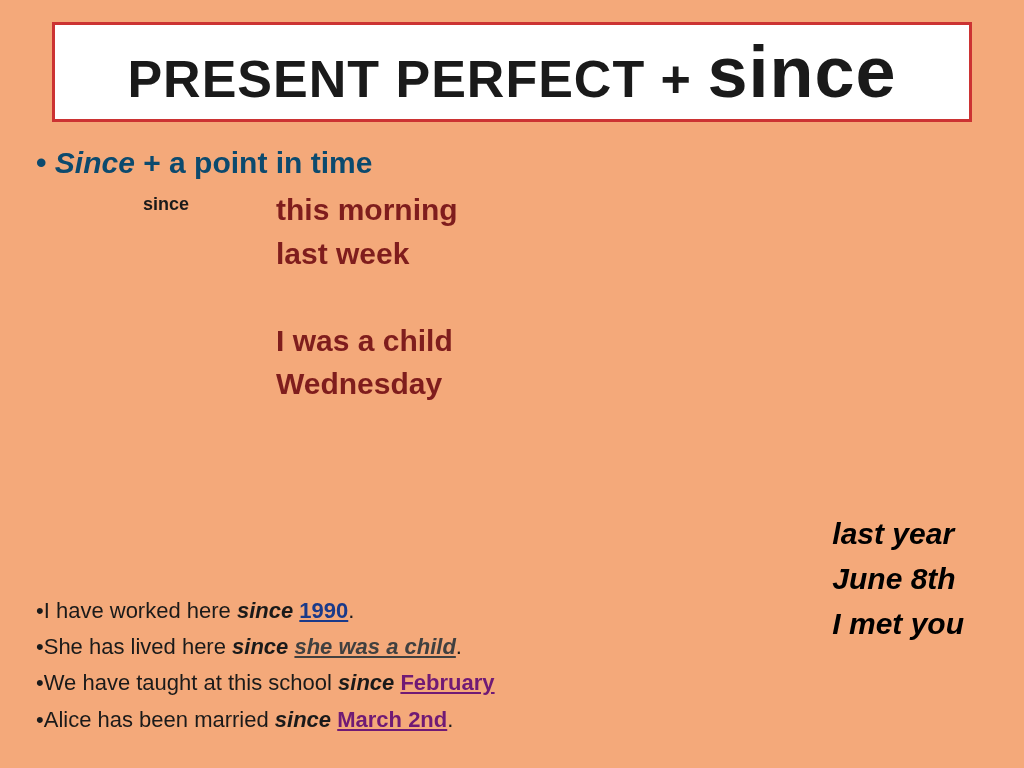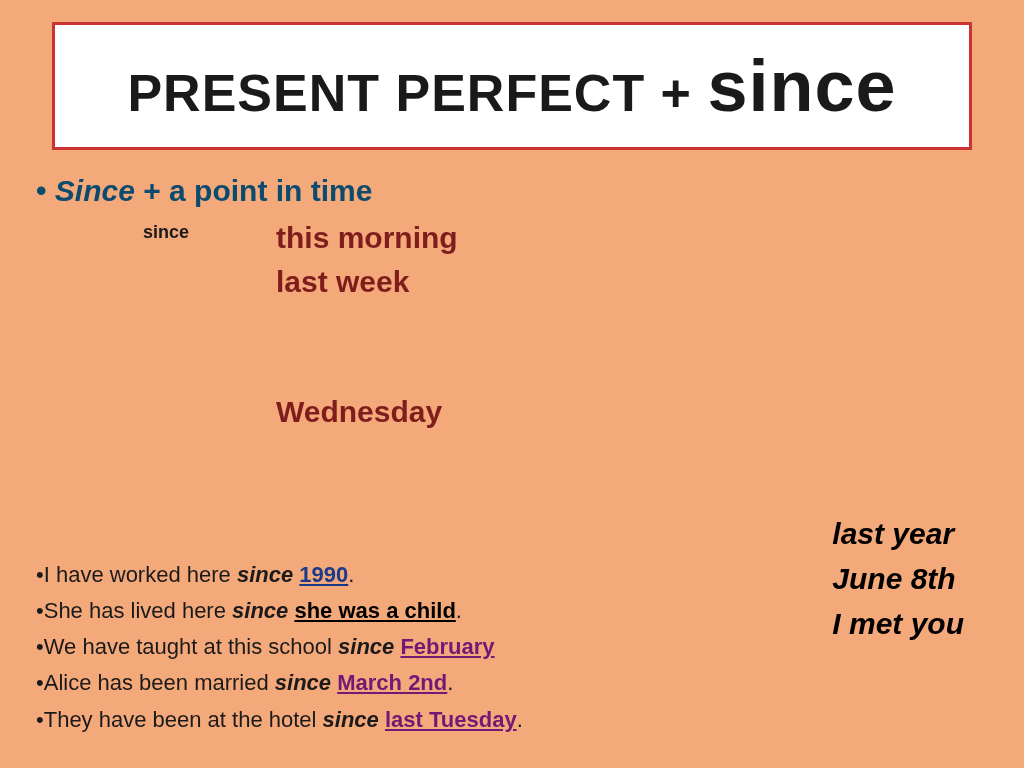--- a/index.html
+++ b/index.html
@@ -11,21 +11,21 @@
       overflow: hidden;
       position: relative;
     }
 
     .title-box {
       margin: 22px auto 0 auto;
       width: 920px;
       border: 3px solid #cc3333;
       background: white;
       text-align: center;
-      padding: 20px 20px;
+      padding: 6px 20px;
     }
 
     .title-text {
       font-size: 52px;
       font-weight: bold;
       color: #1a1a1a;
       letter-spacing: 1px;
     }
 
     .title-since {
@@ -110,22 +110,23 @@
       text-decoration: underline;
     }
 
     .highlight-black-bold {
       font-weight: bold;
       color: #701a75;
       text-decoration: underline;
     }
 
     .highlight-blue-italic {
+      font-style: italic;
       font-weight: bold;
-      color: #000000;
+      color: #404040;
       text-decoration: underline;
     }
   </style>
 </head>
 <body>
 
 <div class="title-box">
   <span class="title-text">
     <span>PRESENT PERFECT    + </span><span class="title-since">since</span>
   </span>
@@ -134,21 +135,21 @@
 <div class="bullet-heading">
   • <em>Since</em> + a point in time
 </div>
 
 <div class="examples-section">
   <div class="since-label">since</div>
   <div class="examples-list">
     <span>this morning</span><br>
     <span>last week</span><br>
     <br>
-    <br>
+    <span>I was a child</span><br>
     <span>Wednesday</span><br>
   </div>
 </div>
 
 <div class="extra-list">
   <div>last year</div>
   <div>June 8th</div>
   <div>I met you</div>
 </div>
 
@@ -158,16 +159,13 @@
   </span>
   <span class="sentence">
     •She has lived here <span class="since-word">since</span> <span class="highlight-blue-italic">she was a child</span>.
   </span>
   <span class="sentence">
     •We have taught at this school <span class="since-word">since</span> <span class="highlight-black-bold">February</span>
   </span>
   <span class="sentence">
     •Alice has been married <span class="since-word">since</span> <span class="highlight-black-bold">March 2nd</span>.
   </span>
-  <span class="sentence">
-    •They have been at the hotel <span class="since-word">since</span> <span class="highlight-black-bold">last Tuesday</span>.
-  </span>
 </div>
 
 </body></html>

